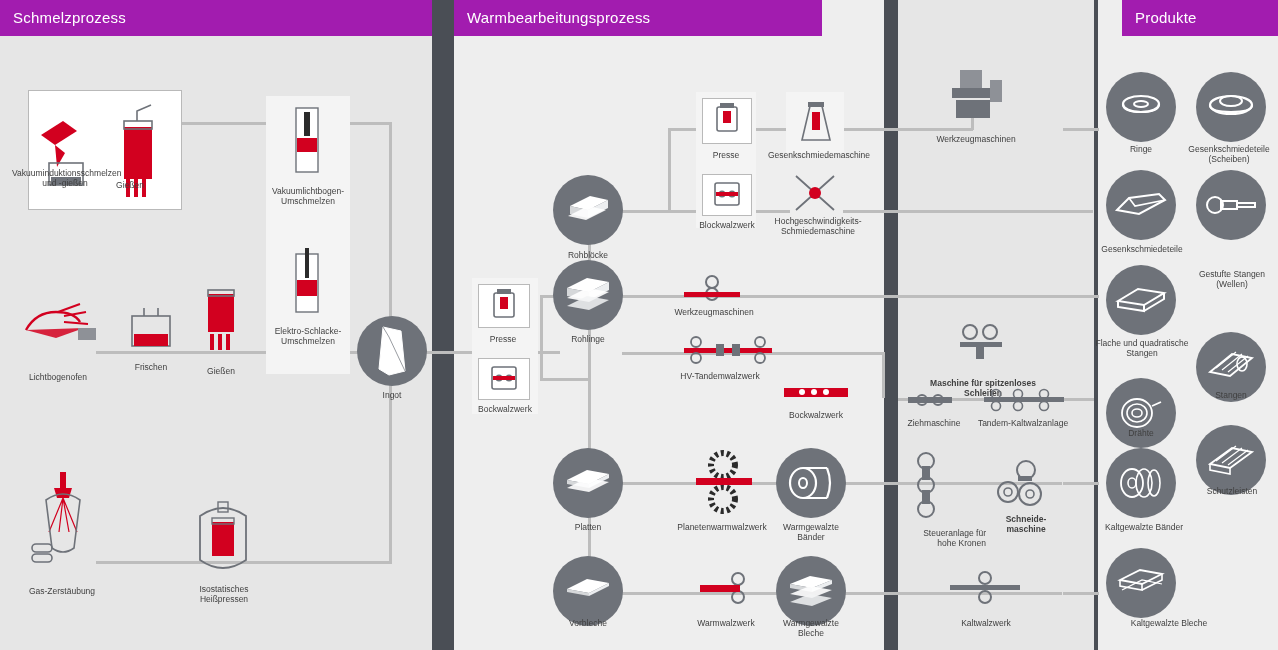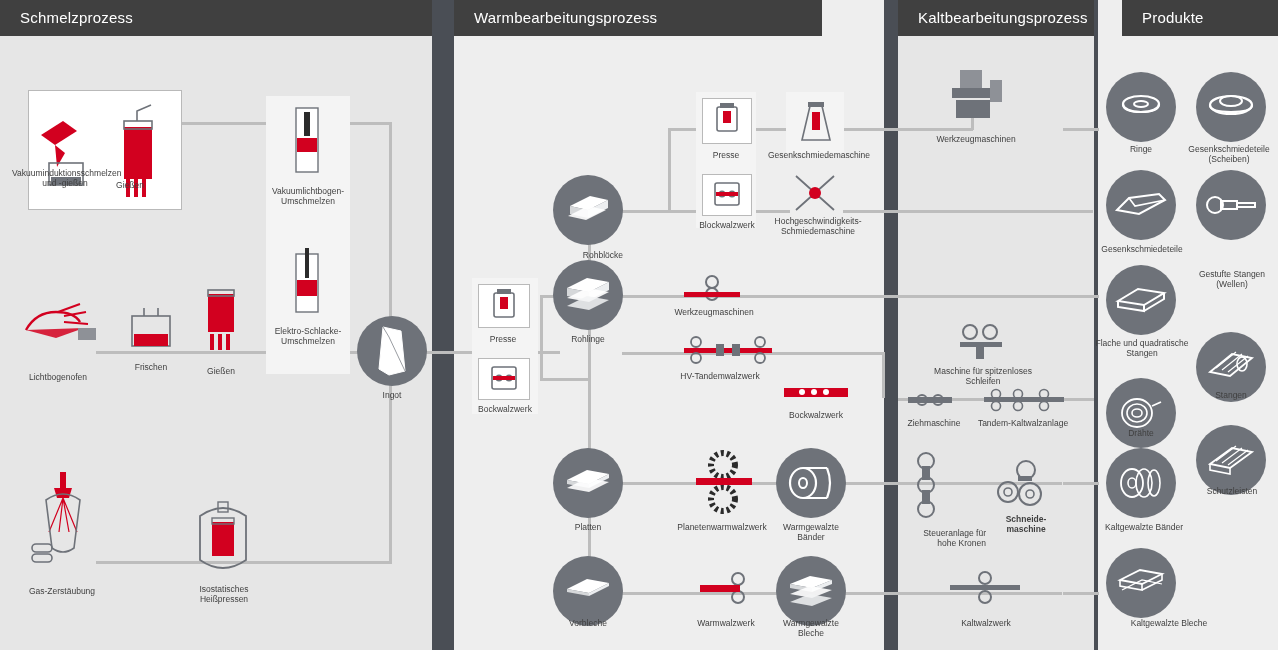--- a/index.html
+++ b/index.html
@@ -16,22 +16,22 @@
   
   .band{position:absolute;top:0;height:650px;}
   .band.b1{left:0;   width:432px; background:#e6e6e6;}
   .band.sep1{left:432px;width:22px;background:#4a4e55;}
   .band.b2{left:454px;width:430px;background:#eeeeee;}
   .band.sep2{left:884px;width:14px;background:#4a4e55;}
   .band.b3{left:898px;width:196px;background:#e6e6e6;}
   .band.sep3{left:1094px;width:4px;background:#4a4e55;}
   .band.b4{left:1098px;width:180px;background:#eeeeee;}
 
-  .header{position:absolute;top:0;height:36px;background:#404040;color:#ffffff;
-          font-size:15px;line-height:36px;padding-left:20px;box-sizing:border-box;letter-spacing:.2px;}
+  .header{position:absolute;top:0;height:36px;background:#a21caf;color:#ffffff;
+          font-size:15px;line-height:36px;padding-left:13px;box-sizing:border-box;letter-spacing:.2px;}
   .header.h1{left:0;width:432px;}
   .header.h2{left:454px;width:368px;}
   .header.h3{left:898px;width:196px;}
   .header.h4{left:1098px;width:180px;margin-left:24px;}
   .hsep{position:absolute;top:0;height:36px;background:#4a4e55;}
 
   
   .ln{position:absolute;background:#bdbdbd;}
   .lnh{height:3px;}
   .lnv{width:3px;}
@@ -56,21 +56,20 @@
   <div class="band b1"></div>
   <div class="band sep1"></div>
   <div class="band b2"></div>
   <div class="band sep2"></div>
   <div class="band b3"></div>
   <div class="band sep3"></div>
   <div class="band b4"></div>
 
   <div class="header h1">Schmelzprozess</div>
   <div class="header h2">Warmbearbeitungsprozess</div>
-  <div class="header h3">Kaltbearbeitungsprozess</div>
   <div class="header h4">Produkte</div>
   <div class="hsep" style="left:432px;width:22px;"></div>
   <div class="hsep" style="left:884px;width:14px;"></div>
   <div class="hsep" style="left:1094px;width:4px;"></div>
 
   <div class="ln lnh" style="left:180px;top:122px;width:212px;"></div>
   <div class="ln lnv" style="left:389px;top:122px;height:225px;"></div>
   <div class="ln lnh" style="left:96px;top:351px;width:296px;"></div>
   <div class="ln lnh" style="left:96px;top:561px;width:296px;"></div>
   <div class="ln lnv" style="left:389px;top:351px;height:212px;"></div>
@@ -190,21 +189,21 @@
 Heißpressen</div>
 
   <div class="circ big" style="left:553px;top:175px;">
     <svg width="48" height="36" viewBox="0 0 48 36">
       <path d="M6 14 L26 4 L44 8 L24 18 Z" fill="#ffffff"></path>
       <path d="M6 14 L24 18 L24 26 L6 22 Z" fill="#d6d8da"></path>
       <path d="M24 18 L44 8 L44 16 L24 26 Z" fill="#eceef0"></path>
       <path d="M4 24 L24 14 L42 18 L22 28 Z" fill="#ffffff" opacity="0.9"></path>
     </svg>
   </div>
-  <div class="lbl" style="left:553px;top:250px;width:70px;text-align:right;">Rohblöcke</div>
+  <div class="lbl" style="left:553px;top:250px;width:70px;">Rohblöcke</div>
 
   <div class="gbox" style="left:696px;top:92px;width:60px;height:136px;"></div>
   <div class="wbox" style="left:702px;top:98px;width:48px;height:44px;">
     <svg width="48" height="44">
       <rect x="14" y="8" width="20" height="24" rx="2" fill="none" stroke="#6e7279" stroke-width="1.6"></rect>
       <rect x="20" y="12" width="8" height="12" fill="#d2001f"></rect>
       <rect x="17" y="4" width="14" height="5" fill="#6e7279"></rect>
     </svg>
   </div>
   <div class="lbl" style="left:700px;top:150px;width:52px;">Presse</div>
@@ -354,21 +353,21 @@
   </div>
   <div class="lbl" style="left:770px;top:618px;width:82px;white-space:pre-line;">Warmgewalzte
 Bleche</div>
 
   <svg style="position:absolute;left:956px;top:322px;" width="48" height="40">
     <circle cx="14" cy="10" r="7" fill="none" stroke="#6e7279" stroke-width="2"></circle>
     <circle cx="34" cy="10" r="7" fill="none" stroke="#6e7279" stroke-width="2"></circle>
     <rect x="4" y="20" width="42" height="5" fill="#6e7279"></rect>
     <rect x="20" y="25" width="8" height="12" fill="#6e7279"></rect>
   </svg>
-  <div class="lbl" style="left:918px;top:366px;width:130px;">Maschine für spitzenloses Schleifen</div>
+  <div class="lbl" style="left:918px;top:378px;width:130px;font-weight:bold;">Maschine für spitzenloses Schleifen</div>
 
   <svg style="position:absolute;left:908px;top:386px;" width="44" height="28">
     <rect x="0" y="11" width="44" height="6" fill="#6e7279"></rect>
     <circle cx="14" cy="14" r="5" fill="none" stroke="#6e7279" stroke-width="1.8"></circle>
     <circle cx="30" cy="14" r="5" fill="none" stroke="#6e7279" stroke-width="1.8"></circle>
   </svg>
   <div class="lbl" style="left:898px;top:418px;width:72px;">Ziehmaschine</div>
 
   <svg style="position:absolute;left:984px;top:386px;" width="80" height="28">
     <rect x="0" y="11" width="80" height="5" fill="#6e7279"></rect>

